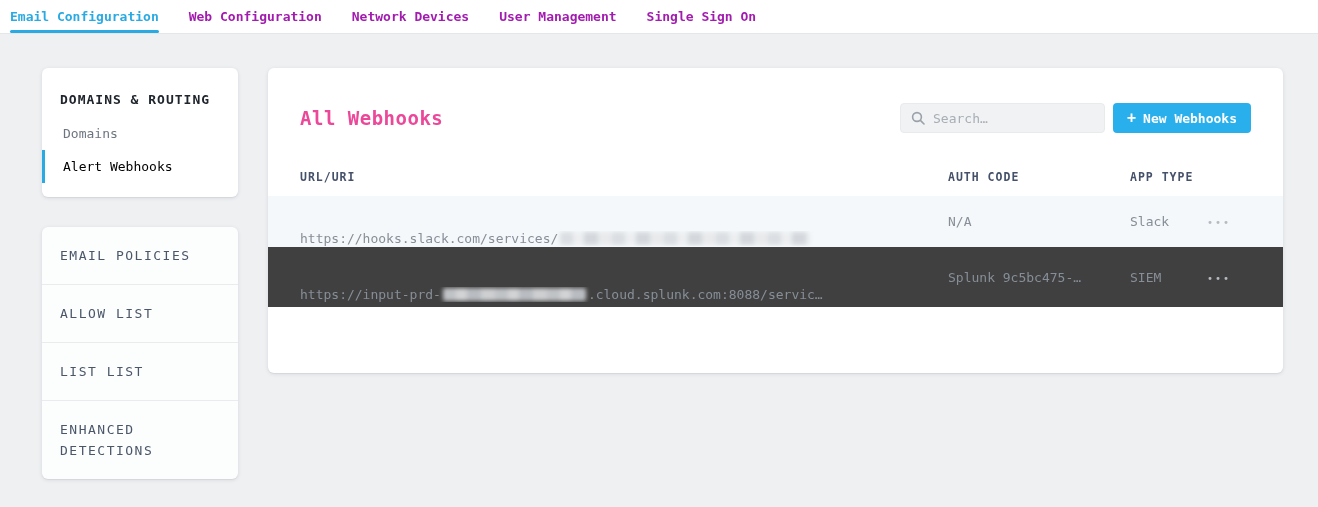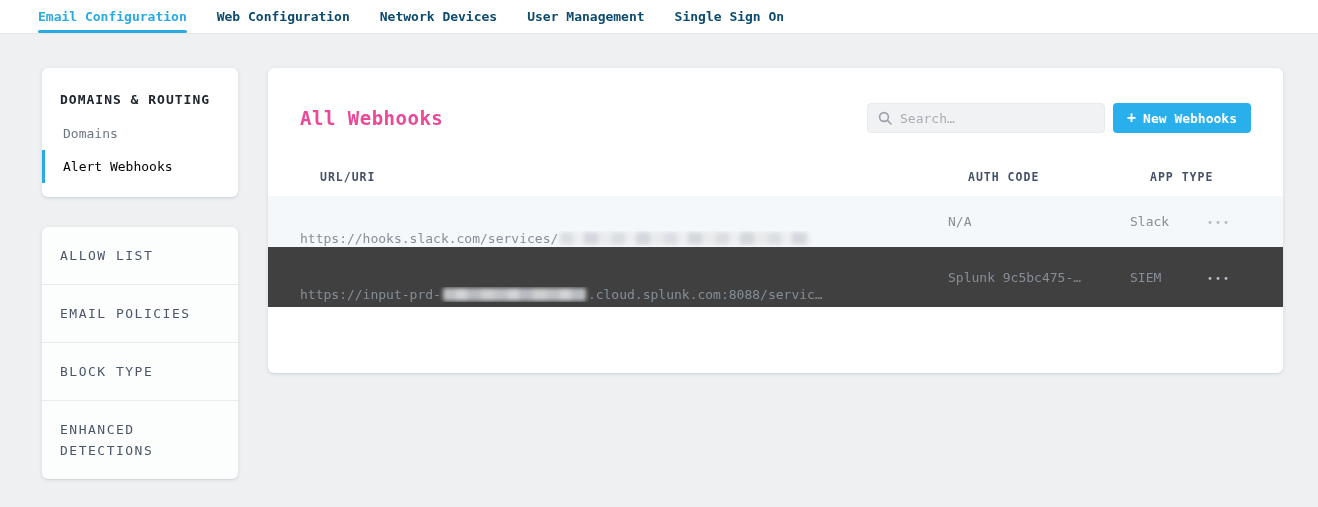--- a/index.html
+++ b/index.html
@@ -13,24 +13,24 @@
 
   
   .topnav {
     position: absolute; top: 0; left: 0; right: 0; height: 34px;
     background: #ffffff; border-bottom: 1px solid #e4e6e8;
     display: flex; align-items: stretch; padding-left: 10px;
   }
   .tab {
     display: flex; align-items: center;
     margin-right: 30px; position: relative;
-    font-size: 13px; font-weight: bold; color: #0c4a6e;
+    font-size: 13px; font-weight: bold; color: #a21caf;
     cursor: pointer; white-space: nowrap;
   }
-  .tab.active { color: #29aae3; margin-left: 28px; }
+  .tab.active { color: #29aae3; }
   .tab.active::after {
     content: ""; position: absolute; left: 0; right: 0; bottom: 0;
     height: 3px; background: #29aae3; border-radius: 2px;
   }
 
   
   .card {
     background: #ffffff; border-radius: 6px;
     box-shadow: 0 1px 4px rgba(30, 40, 60, 0.10), 0 1px 1px rgba(30,40,60,0.06);
   }
@@ -62,21 +62,21 @@
   }
   .main-title {
     position: absolute; left: 32px; top: 0; line-height: 30px;
     font-size: 19px; font-weight: bold; color: #ec4899; letter-spacing: 0.5px;
     white-space: nowrap;
   }
   .head-actions {
     position: absolute; right: 32px; top: 0; display: flex; gap: 8px;
   }
   .search-box {
-    width: 238px; height: 30px; background: #f1f2f4;
+    width: 205px; height: 30px; background: #f1f2f4;
     border: 1px solid #e8eaec; border-radius: 4px;
     display: flex; align-items: center; padding: 0 10px; gap: 8px;
   }
   .search-box svg { flex: 0 0 auto; }
   .search-input {
     border: none; outline: none; background: transparent;
     font-family: inherit; font-size: 13px; color: #5a626b; width: 100%;
   }
   .search-input::placeholder { color: #a8aeb5; }
   .btn-primary {
@@ -89,21 +89,21 @@
 
   
   .table { position: absolute; top: 100px; left: 0; right: 0; }
   .trow, .thead {
     display: grid; grid-template-columns: 648px 182px 77px 1fr;
     align-items: center; padding: 0 32px;
   }
   .thead { height: 18px; margin-bottom: 10px; }
   .th {
     font-size: 11.5px; font-weight: bold; color: #45506a;
-    letter-spacing: 1px; white-space: nowrap; margin-left: 20px;
+    letter-spacing: 1px; white-space: nowrap;
   }
   .trow { font-size: 13px; color: #868e97; }
   .trow.highlight { background: #f5f8fa; height: 51px; }
   .trow.plain { height: 60px; background: #404040; }
   .cell { white-space: nowrap; overflow: hidden; }
   .url-cell { display: flex; align-items: center; margin-top: 34px; }
   .redacted {
     display: inline-block; height: 13px; border-radius: 2px;
     background: repeating-linear-gradient(90deg,
       #d7dade 0 13px, #ebedef 13px 24px, #cfd3d8 24px 38px, #e6e8ea 38px 52px);
@@ -145,27 +145,27 @@
     <div class="side-item">
       <span>Domains</span>
     </div>
     <div class="side-item active">
       <span>Alert Webhooks</span>
     </div>
   </nav>
 
   <nav class="card section-card">
     <div class="section-item">
+      <span>EMAIL POLICIES</span>
+    </div>
+    <div class="section-item">
       <span>ALLOW LIST</span>
     </div>
     <div class="section-item">
-      <span>EMAIL POLICIES</span>
-    </div>
-    <div class="section-item">
-      <span>BLOCK TYPE</span>
+      <span>LIST LIST</span>
     </div>
     <div class="section-item">
       <span>ENHANCED DETECTIONS</span>
     </div>
   </nav>
 
   <main class="card main-card">
 
     <div class="main-head">
       <h1 class="main-title">All Webhooks</h1>

